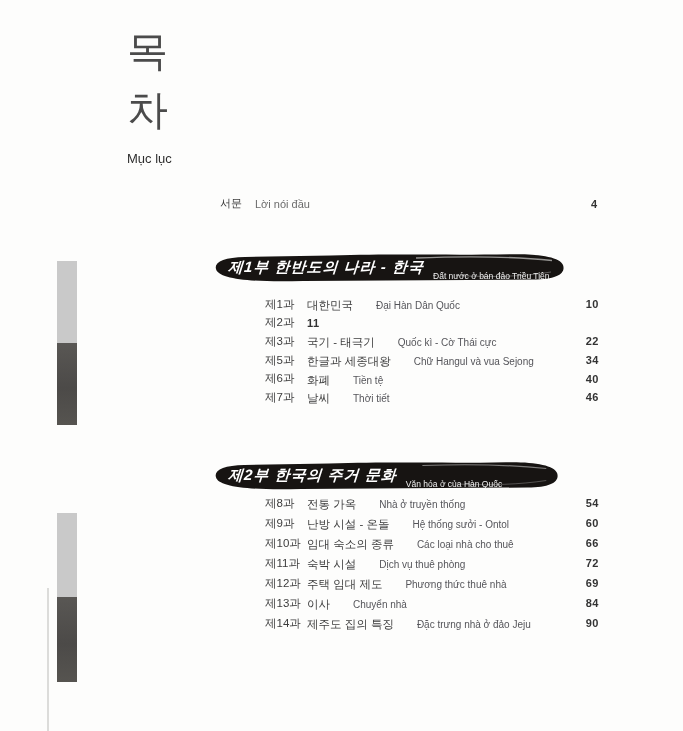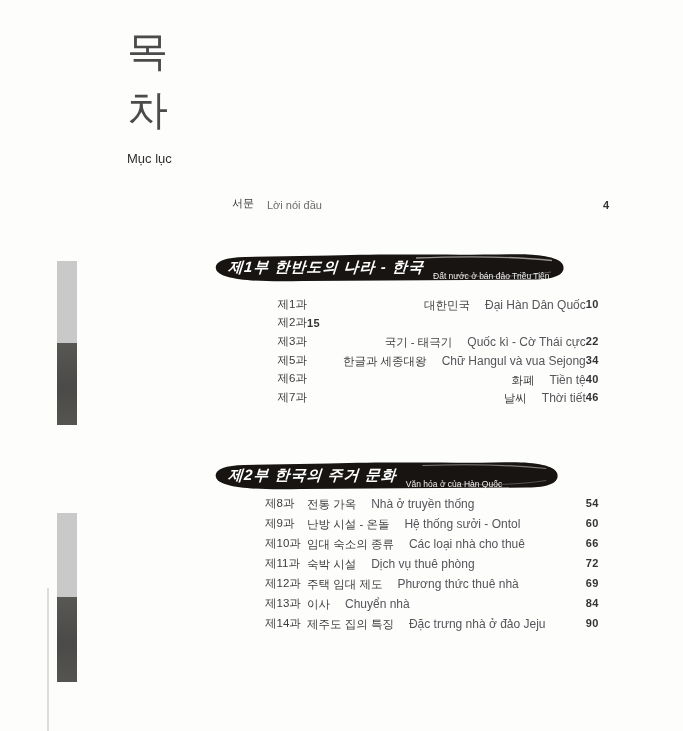--- a/index.html
+++ b/index.html
@@ -23,22 +23,22 @@
     font-family:"DejaVu Serif","Liberation Serif",serif;
     font-weight:300;font-size:41px;line-height:59px;color:#4b4b4b;
     letter-spacing:2px;
   }
   .page-subtitle{
     position:absolute;left:127px;top:151px;
     font-size:13px;font-weight:normal;color:#2e2e2e;
   }
   
   .preface{
-    position:absolute;left:232px;top:196px;width:377px;
-    display:flex;align-items:flex-end;font-size:11px;
+    position:absolute;left:220px;top:196px;width:377px;
+    display:flex;align-items:center;font-size:11px;
   }
   .preface .ko{color:#3c3c3c;}
   .preface .vi{color:#6b6b6b;margin-left:5px;padding-left:8px;}
   .preface .pg{margin-left:auto;font-weight:bold;color:#333;}
   
   .banner{position:absolute;left:211px;height:33px;}
   .banner svg{position:absolute;inset:0;width:100%;height:100%;}
   .banner .overlay{
     position:absolute;inset:0;display:flex;align-items:center;
     padding:0 10px 0 17px;box-sizing:border-box;
@@ -50,26 +50,26 @@
   .banner .vi-head{
     color:#efefef;font-size:8.5px;margin-left:9px;margin-top:16px;white-space:nowrap;
   }
   .banner1{top:251px;width:356px;}
   .banner2{top:459px;width:350px;}
   
   .rows{position:absolute;left:265px;width:334px;}
   .rows0{top:295px;}
   .rows1{top:493px;}
   .toc-row{display:flex;align-items:center;}
-  .rows0 .toc-row{height:18.6px;text-align:right;}
+  .rows0 .toc-row{height:18.6px;}
   .rows1 .toc-row{height:20px;}
   .toc-row .no{flex:0 0 42px;font-size:11.5px;color:#3c3c3c;white-space:nowrap;}
   .toc-row .ti{flex:1;white-space:nowrap;overflow:hidden;}
   .toc-row .ko{font-size:11.5px;color:#3c3c3c;}
-  .toc-row .vi{font-size:12px;color:#55555a;margin-left:15px;}
+  .toc-row .vi{font-size:10px;color:#55555a;margin-left:23px;}
   .toc-row .pg{font-size:11px;font-weight:bold;color:#333;letter-spacing:.5px;}
 </style>
 </head>
 <body>
 
 <div class="tab light tab1l"></div>
 <div class="tab dark tab1d"></div>
 <div class="tab light tab2l"></div>
 <div class="tab dark tab2d"></div>
 <div class="edge-line"></div>
@@ -99,21 +99,21 @@
 </div>
 
 <div class="rows rows0">
     <div class="toc-row">
       <span class="no">제1과</span>
       <span class="ti"><span class="ko">대한민국</span><span class="vi">Đại Hàn Dân Quốc</span></span>
       <span class="pg">10</span>
     </div>
     <div class="toc-row">
       <span class="no">제2과</span>
-      <span class="pg">15</span>
+      <span class="pg">11</span>
     </div>
     <div class="toc-row">
       <span class="no">제3과</span>
       <span class="ti"><span class="ko">국기 - 태극기</span><span class="vi">Quốc kì - Cờ Thái cực</span></span>
       <span class="pg">22</span>
     </div>
     <div class="toc-row">
       <span class="no">제5과</span>
       <span class="ti"><span class="ko">한글과 세종대왕</span><span class="vi">Chữ Hangul và vua Sejong</span></span>
       <span class="pg">34</span>

